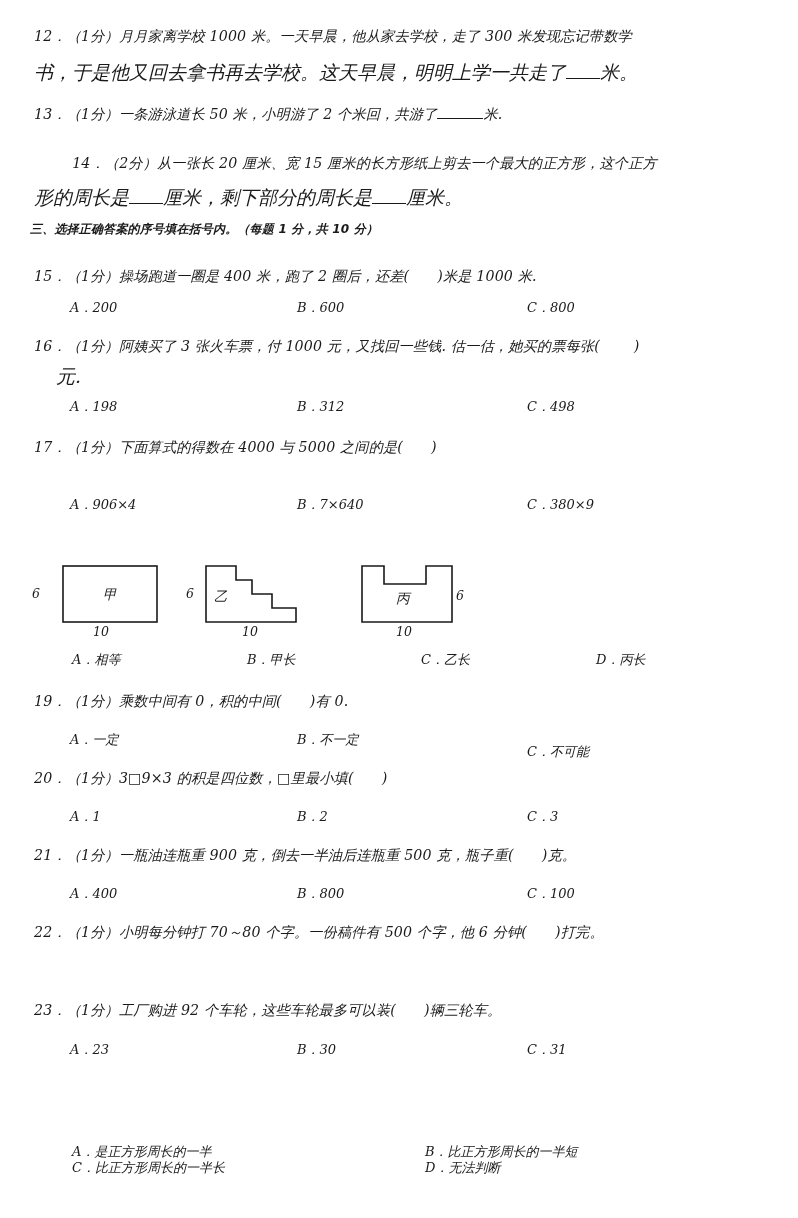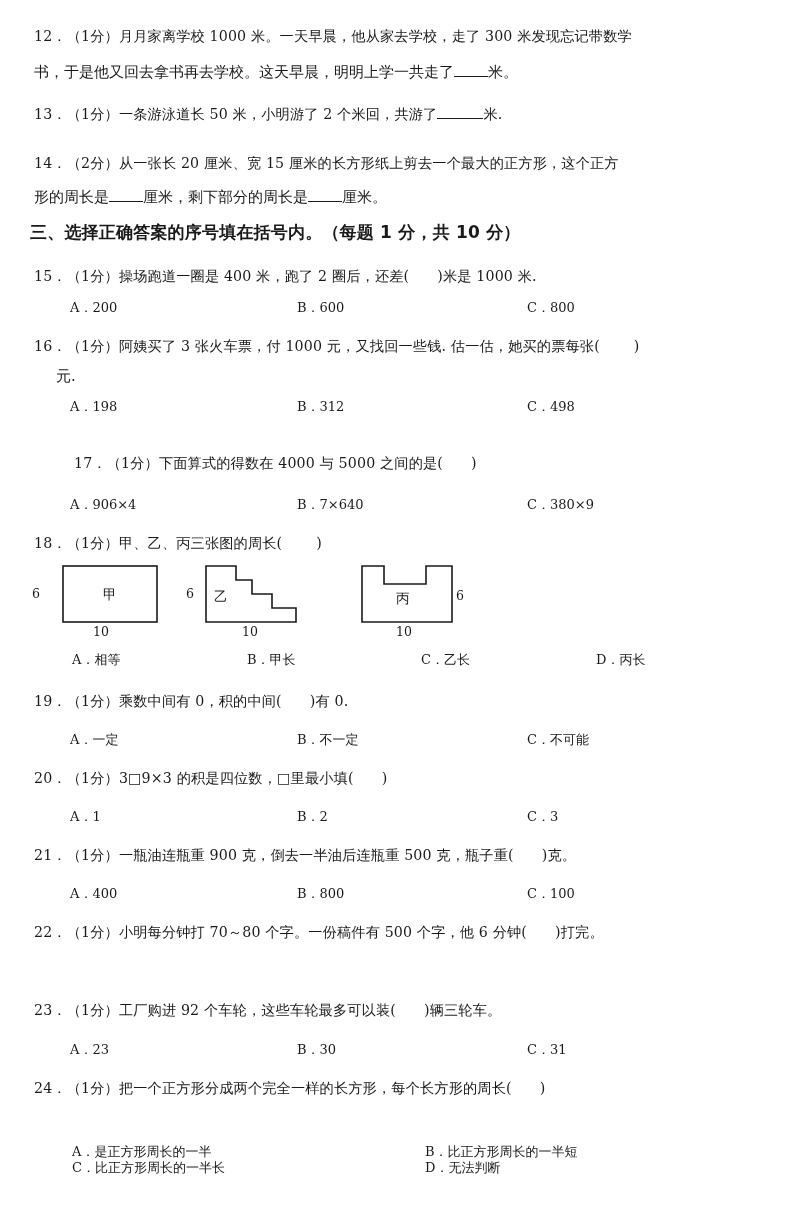--- a/index.html
+++ b/index.html
@@ -14,46 +14,47 @@
     font-family: "DejaVu Serif", "Liberation Serif", serif;
     color: #1a1a1a;
     overflow: hidden;
   }
   .page {
     position: relative;
     width: 719px;
     height: 1218px;
     padding: 0;
     box-sizing: border-box;
+    font-style: italic;
   }
 
   
   .qline {
     position: absolute;
     left: 34px;
     right: 24px;
     font-size: 14.2px;
     line-height: 20px;
     letter-spacing: 0.15px;
     white-space: nowrap;
   }
   .cont {
     position: absolute;
     left: 34px;
     right: 24px;
-    font-size: 15px;
+    font-size: 19px;
     line-height: 20px;
     white-space: nowrap;
   }
 
   .section-head {
     position: absolute;
     left: 30px;
     font-weight: bold;
-    font-size: 17px;
+    font-size: 12px;
     letter-spacing: 0.2px;
     white-space: nowrap;
     font-family: "DejaVu Sans", "Liberation Sans", sans-serif;
   }
 
   
   .opts {
     position: absolute;
     left: 0;
     right: 0;
@@ -120,21 +121,21 @@
     <span>12．（1分）月月家离学校 1000 米。一天早晨，他从家去学校，走了 300 米发现忘记带数学</span>
   </div>
   <div class="cont" style="top:62px;">
     <span>书，于是他又回去拿书再去学校。这天早晨，明明上学一共走了</span><span class="blank b-sm"></span><span>米。</span>
   </div>
 
   <div class="qline" style="top:104px;">
     <span>13．（1分）一条游泳道长 50 米，小明游了 2 个米回，共游了</span><span class="blank b-md"></span><span>米.</span>
   </div>
 
-  <div class="qline" style="top:153px;">
+  <div class="qline" style="top:153px;text-align:center;">
     <span>14．（2分）从一张长 20 厘米、宽 15 厘米的长方形纸上剪去一个最大的正方形，这个正方</span>
   </div>
   <div class="cont" style="top:187px;">
     <span>形的周长是</span><span class="blank b-sm"></span><span>厘米，剩下部分的周长是</span><span class="blank b-sm"></span><span>厘米。</span>
   </div>
 
   <div class="section-head" style="top:221px;">三、选择正确答案的序号填在括号内。（每题 1 分，共 10 分）</div>
 
   <div class="qline" style="top:266px;">
     <span>15．（1分）操场跑道一圈是 400 米，跑了 2 圈后，还差(</span><span class="paren-gap"></span><span>)米是 1000 米.</span>
@@ -148,32 +149,29 @@
   <div class="qline" style="top:336px;">
     <span>16．（1分）阿姨买了 3 张火车票，付 1000 元，又找回一些钱. 估一估，她买的票每张(</span><span class="paren-gap-lg"></span><span>)</span>
   </div>
   <div class="cont" style="top:366px; left:56px;">元.</div>
   <div class="opts" style="top:396px;">
     <span class="opt" style="left:70px;">A．198</span>
     <span class="opt" style="left:297px;">B．312</span>
     <span class="opt" style="left:527px;">C．498</span>
   </div>
 
-  <div class="qline" style="top:453px;margin-left:40px;">
+  <div class="qline" style="top:437px;">
     <span>17．（1分）下面算式的得数在 4000 与 5000 之间的是(</span><span class="paren-gap"></span><span>)</span>
   </div>
   <div class="opts" style="top:494px;">
     <span class="opt" style="left:70px;">A．906×4</span>
     <span class="opt" style="left:297px;">B．7×640</span>
     <span class="opt" style="left:527px;">C．380×9</span>
   </div>
 
-  <div class="qline" style="top:533px;">
-    <span>18．（1分）甲、乙、丙三张图的周长(</span><span class="paren-gap-lg"></span><span>)</span>
-  </div>
 
   <div class="figures">
 
     <div class="fig" style="left:32px;">
       <span class="dim" style="left:0px; top:28px;">6</span>
       <svg width="128" height="70" viewBox="0 0 128 70">
         <rect x="31" y="6" width="94" height="56" fill="#ffffff" stroke="#1a1a1a" stroke-width="1.6"></rect>
       </svg>
       <span class="fig-name" style="left:71px; top:28px;">甲</span>
       <span class="dim" style="left:61px; top:66px;">10</span>
@@ -205,21 +203,21 @@
     <span class="opt" style="left:421px;">C．乙长</span>
     <span class="opt" style="left:596px;">D．丙长</span>
   </div>
 
   <div class="qline" style="top:691px;">
     <span>19．（1分）乘数中间有 0，积的中间(</span><span class="paren-gap"></span><span>)有 0.</span>
   </div>
   <div class="opts" style="top:729px;">
     <span class="opt" style="left:70px;">A．一定</span>
     <span class="opt" style="left:297px;">B．不一定</span>
-    <span class="opt" style="left:527px;">C．不可能</span>
+    <span class="opt" style="left:527px;margin-top:12px;">C．不可能</span>
   </div>
 
   <div class="qline" style="top:768px;">
     <span>20．（1分）3□9×3 的积是四位数，□里最小填(</span><span class="paren-gap"></span><span>)</span>
   </div>
   <div class="opts" style="top:806px;">
     <span class="opt" style="left:70px;">A．1</span>
     <span class="opt" style="left:297px;">B．2</span>
     <span class="opt" style="left:527px;">C．3</span>
   </div>
@@ -239,23 +237,20 @@
 
   <div class="qline" style="top:1000px;">
     <span>23．（1分）工厂购进 92 个车轮，这些车轮最多可以装(</span><span class="paren-gap"></span><span>)辆三轮车。</span>
   </div>
   <div class="opts" style="top:1039px;">
     <span class="opt" style="left:70px;">A．23</span>
     <span class="opt" style="left:297px;">B．30</span>
     <span class="opt" style="left:527px;">C．31</span>
   </div>
 
-  <div class="qline" style="top:1078px;">
-    <span>24．（1分）把一个正方形分成两个完全一样的长方形，每个长方形的周长(</span><span class="paren-gap"></span><span>)</span>
-  </div>
   <div class="opts" style="top:1141px;">
     <span class="opt" style="left:72px;">A．是正方形周长的一半</span>
     <span class="opt" style="left:425px;">B．比正方形周长的一半短</span>
   </div>
   <div class="opts" style="top:1157px;">
     <span class="opt" style="left:72px;">C．比正方形周长的一半长</span>
     <span class="opt" style="left:425px;">D．无法判断</span>
   </div>
 
 </div>

